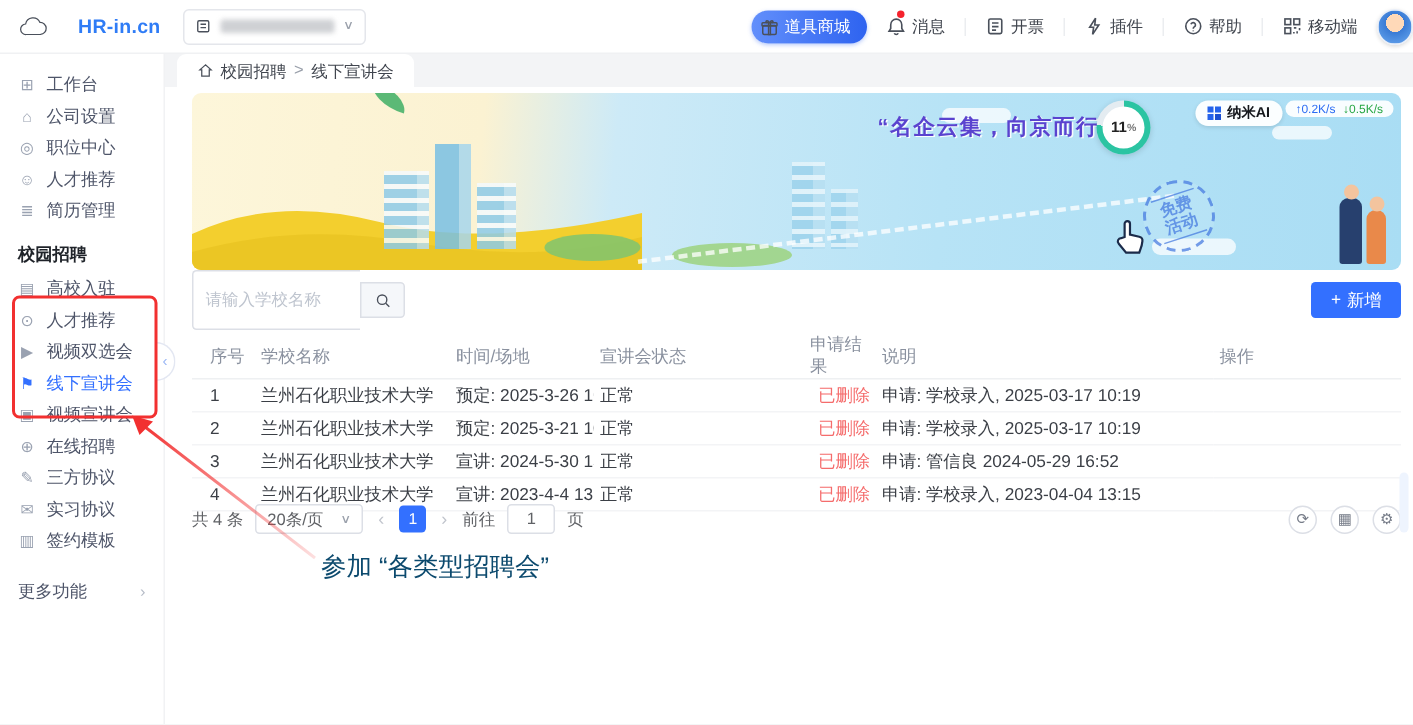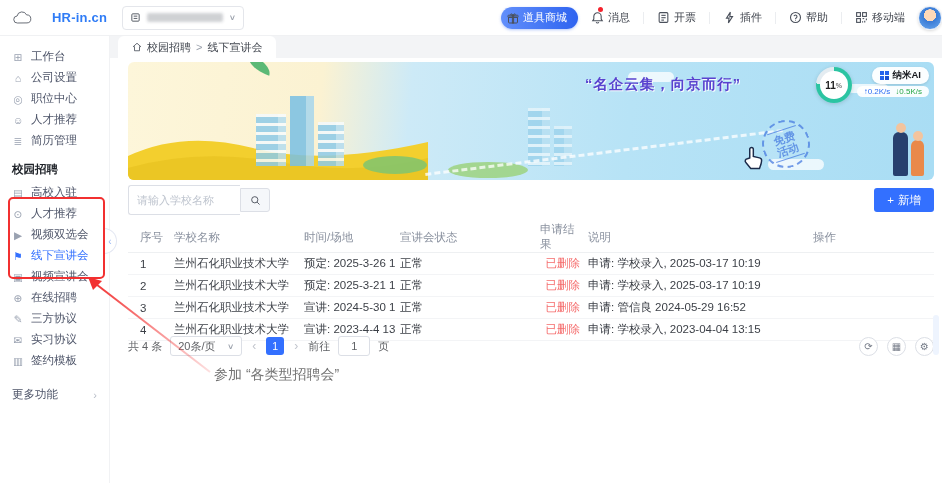--- a/index.html
+++ b/index.html
@@ -78,32 +78,32 @@
   .person::before { content:""; position:absolute; top:-9px; left:50%; transform:translateX(-50%);
     width:10px; height:10px; border-radius:50%; background:#f3c49e;}
   
   .widget { position:absolute; right:5px; top:5px; display:flex; gap:5px; align-items:flex-start; z-index:4;}
   .gauge { width:36px; height:36px; border-radius:50%;
     background:conic-gradient(#2bc4a2 0deg 275deg,#e4ecf1 275deg 360deg);
     display:flex; align-items:center; justify-content:center; box-shadow:0 1px 4px rgba(0,0,0,.15);}
   .gauge-in { width:28px; height:28px; border-radius:50%; background:#fff; display:flex;
     align-items:center; justify-content:center; font-size:10px; font-weight:bold; color:#222;}
   .gauge-in .pct { font-size:7px; color:#777;}
-  .ai-col { display:flex; flex-direction:column; gap:2px; align-items:flex-end;}
+  .ai-col { display:flex; gap:2px; align-items:flex-start;margin-left:25px;}
   .ai-pill { display:flex; align-items:center; gap:4px; background:rgba(255,255,255,.95);
     border-radius:9px; padding:2px 8px; box-shadow:0 1px 3px rgba(0,0,0,.12);}
   .ai-logo { width:4px; height:4px; background:#2563eb; box-shadow:5px 0 #2563eb,0 5px #2563eb,5px 5px #1b4fd0;
     margin:0 5px 5px 0;}
   .ai-name { font-size:9.5px; font-weight:bold; color:#15181d;}
   .ai-speeds { display:flex; gap:5px; background:rgba(255,255,255,.92); border-radius:8px; padding:1px 7px;
     font-size:8px;}
   .sp-up { color:#2b6bf3;} .sp-down { color:#28a745;}
   
   .toolbar { position:absolute; top:152px; left:18px; width:806px; height:24px; display:flex; align-items:center;}
-  .search-input { width:112px; height:30px; border:1px solid #dcdfe6; border-right:none; border-radius:3px 0 0 3px;
+  .search-input { width:112px; height:40px; border:1px solid #dcdfe6; border-right:none; border-radius:3px 0 0 3px;
     padding:0 8px; font-size:11px; color:#333; outline:none;}
   .search-input::placeholder { color:#bfc5cf;}
   .search-btn { width:30px; height:24px; border:1px solid #dcdfe6; border-radius:0 3px 3px 0; background:#f5f7fa;
     display:flex; align-items:center; justify-content:center; cursor:pointer;}
   .add-btn { margin-left:auto; height:24px; background:#3370ff; color:#fff; border:none; border-radius:3px;
     padding:0 13px; font-size:11.5px; display:flex; align-items:center; gap:4px; cursor:pointer;}
   
   .table-wrap { position:absolute; top:186px; left:18px; width:806px;}
   table { width:100%; border-collapse:collapse; table-layout:fixed; font-size:11.5px; color:#3b3f46;}
   thead th { font-weight:normal; color:#8a919f; text-align:left; height:25px; border-bottom:1px solid #eef0f2;
@@ -125,21 +125,21 @@
   .cbtn { width:19px; height:19px; border-radius:50%; border:1px solid #dcdfe6; background:#fff; color:#767c88;
     font-size:10px; display:flex; align-items:center; justify-content:center; cursor:pointer;}
   
   .collapse { position:absolute; left:104px; top:228px; width:13px; height:26px; background:#fff;
     border:1px solid #e3e7f2; border-left:none; border-radius:0 13px 13px 0; color:#9cb8f5;
     display:flex; align-items:center; justify-content:center; font-size:10px; cursor:pointer; z-index:6;}
   
   .anno-box { position:absolute; left:8px; top:197px; width:97px; height:82px; border:2px solid #f23030;
     border-radius:5px; z-index:7; pointer-events:none;}
   .anno-arrow { position:absolute; left:78px; top:268px; width:145px; height:112px; z-index:7; pointer-events:none;}
-  .anno-text { position:absolute; left:214px; top:366px; color:#737373; font-size:14px; z-index:7;
+  .anno-text { position:absolute; left:214px; top:366px; color:#0c4a6e; font-size:17px; z-index:7;
     pointer-events:none;}
   
   .scroll-strip { position:absolute; right:3px; top:315px; width:6px; height:40px; background:#eef4fe;
     border-radius:3px;}
 </style>
 </head>
 <body>
 
 <div class="app">
 

